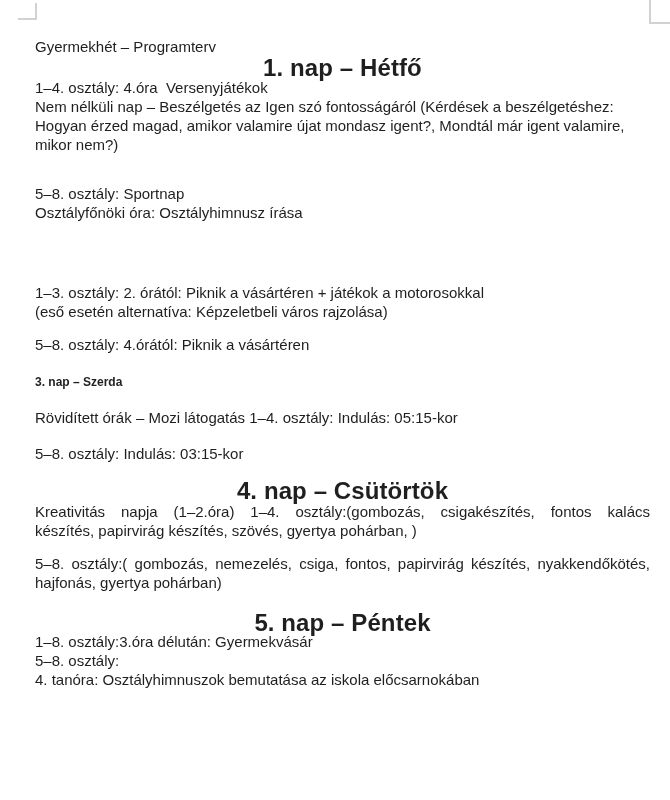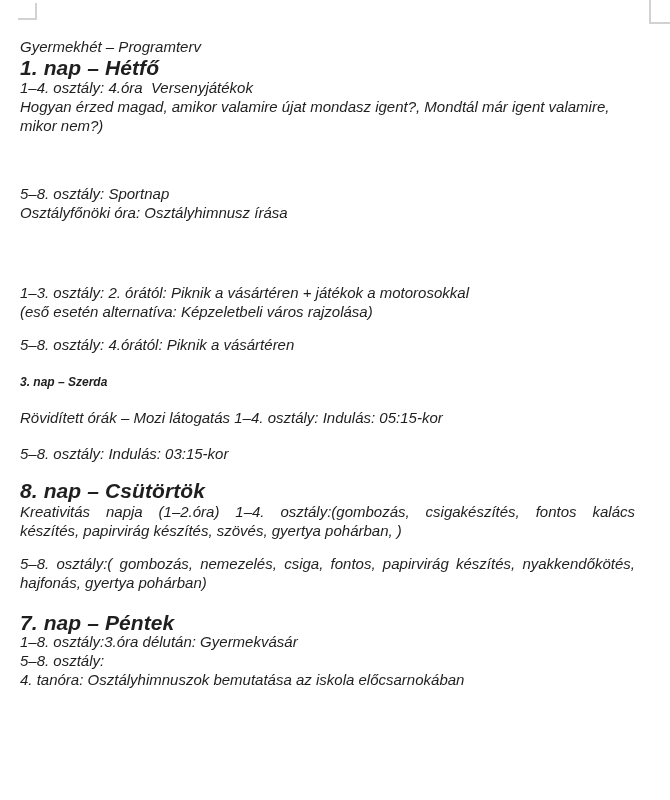--- a/index.html
+++ b/index.html
@@ -28,24 +28,24 @@
     border-bottom: 2px solid var(--mark);
   }
   .corner-tr {
     position: absolute; left: 649px; top: 0;
     width: 20px; height: 22px;
     border-left: 2px solid var(--mark);
     border-bottom: 2px solid var(--mark);
   }
   .blk {
     position: absolute;
-    left: 20px; width: 615px; font-style: italic;
+    left: 35px; width: 615px;
   }
   .title, .body { font-size: 15px; line-height: 18.9px; font-weight: 400; }
-  .h1 { font-size: 21px; line-height: 24px; font-weight: 700; letter-spacing: 0.1px; }
+  .h1 { font-size: 24px; line-height: 24px; font-weight: 700; letter-spacing: 0.1px; text-align: center; }
   .h3 { font-size: 12px; line-height: 20px; font-weight: 700; }
   .line { white-space: pre-wrap; }
   .line.just {
     white-space: normal;
     text-align: justify;
     text-align-last: justify;
   }
 </style>
 </head>
 <body>
@@ -53,20 +53,21 @@
 <div class="page">
 
   <div class="corner-tl"></div>
   <div class="corner-tr"></div>
 
   <div class="blk title" style="top:38px">Gyermekhét – Programterv</div>
 
   <div class="blk h1" style="top:56px">1. nap – Hétfő</div>
   <div class="blk body" style="top:79px">
     <div class="line">1–4. osztály: 4.óra  Versenyjátékok</div>
+    <div class="line">Nem nélküli nap – Beszélgetés az Igen szó fontosságáról (Kérdések a beszélgetéshez:</div>
     <div class="line">Hogyan érzed magad, amikor valamire újat mondasz igent?, Mondtál már igent valamire,</div>
     <div class="line">mikor nem?)</div>
   </div>
   <div class="blk body" style="top:185px">
     <div class="line">5–8. osztály: Sportnap</div>
     <div class="line">Osztályfőnöki óra: Osztályhimnusz írása</div>
   </div>
 
   <div class="blk body" style="top:284px">
     <div class="line">1–3. osztály: 2. órától: Piknik a vásártéren + játékok a motorosokkal</div>
@@ -77,30 +78,30 @@
   </div>
 
   <div class="blk h3" style="top:372px">3. nap – Szerda</div>
   <div class="blk body" style="top:409px">
     <div class="line">Rövidített órák – Mozi látogatás 1–4. osztály: Indulás: 05:15-kor</div>
   </div>
   <div class="blk body" style="top:445px">
     <div class="line">5–8. osztály: Indulás: 03:15-kor</div>
   </div>
 
-  <div class="blk h1" style="top:479px">8. nap – Csütörtök</div>
+  <div class="blk h1" style="top:479px">4. nap – Csütörtök</div>
   <div class="blk body" style="top:503px">
     <div class="line just">Kreativitás napja (1–2.óra) 1–4. osztály:(gombozás, csigakészítés, fontos kalács</div>
     <div class="line">készítés, papirvirág készítés, szövés, gyertya pohárban, )</div>
   </div>
   <div class="blk body" style="top:555px">
     <div class="line just">5–8. osztály:( gombozás, nemezelés, csiga, fontos, papirvirág készítés, nyakkendőkötés,</div>
     <div class="line">hajfonás, gyertya pohárban)</div>
   </div>
 
-  <div class="blk h1" style="top:611px">7. nap – Péntek</div>
+  <div class="blk h1" style="top:611px">5. nap – Péntek</div>
   <div class="blk body" style="top:633px">
     <div class="line">1–8. osztály:3.óra délután: Gyermekvásár</div>
     <div class="line">5–8. osztály:</div>
     <div class="line">4. tanóra: Osztályhimnuszok bemutatása az iskola előcsarnokában</div>
   </div>
 
 </div>
 
 </body></html>

